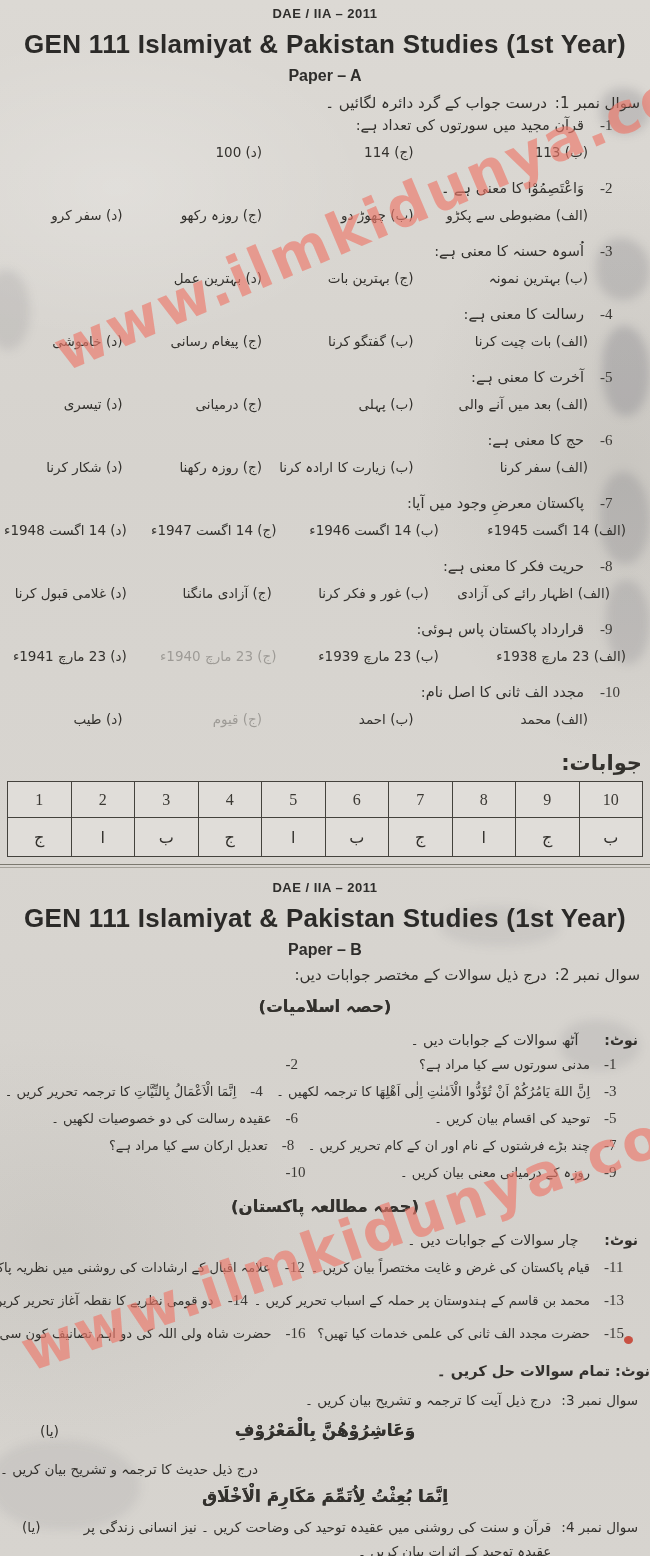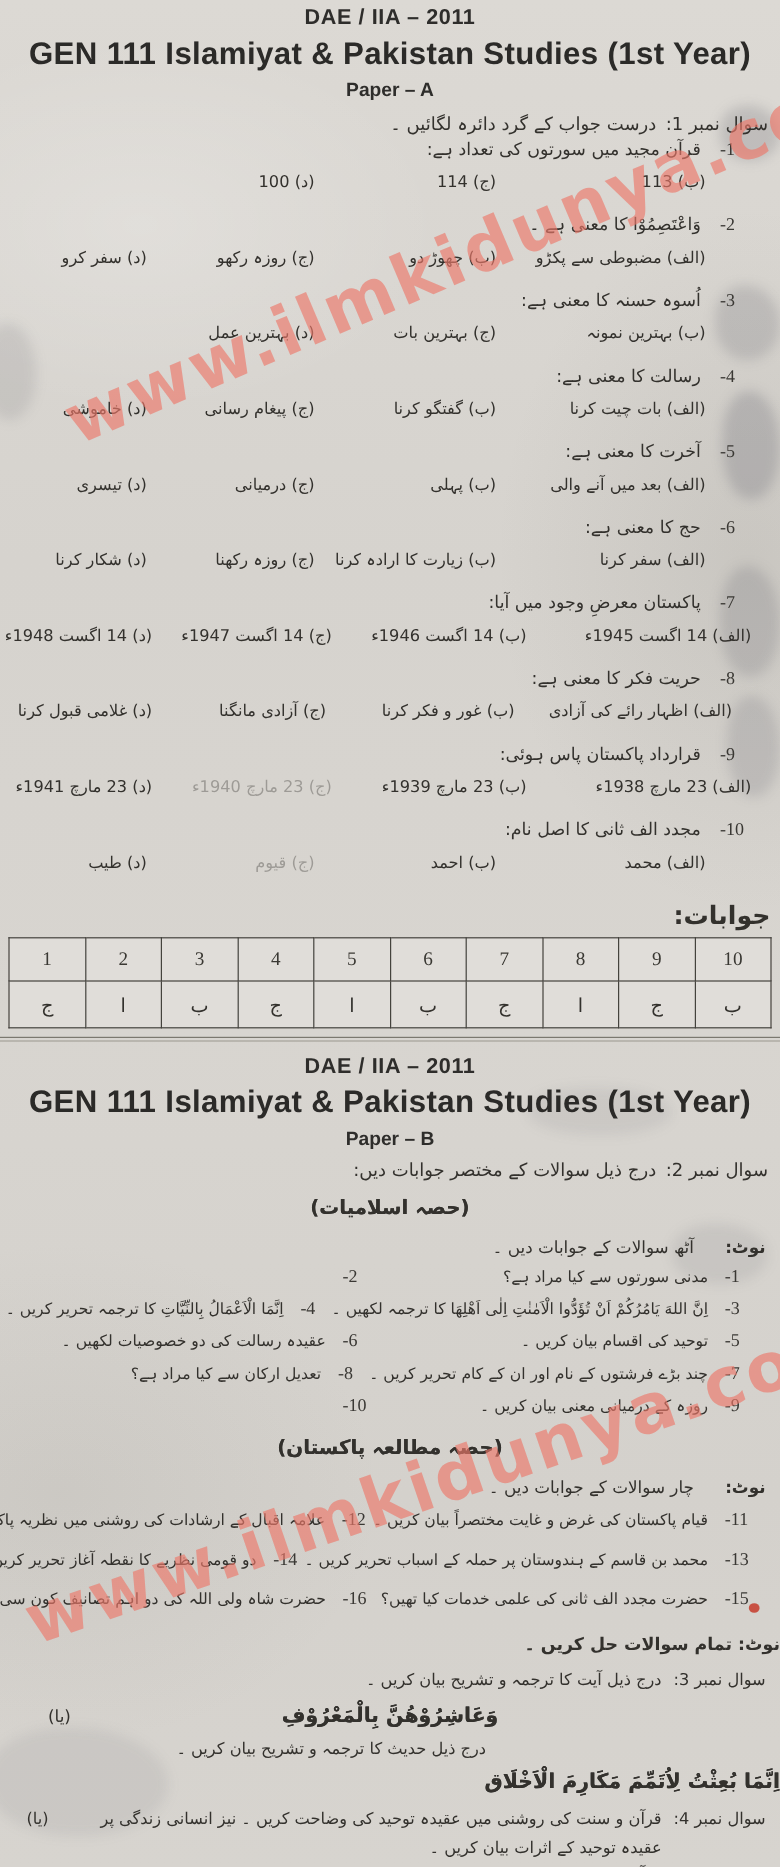--- a/index.html
+++ b/index.html
@@ -28,21 +28,21 @@
   }
   .wm1{left:70px; top:318px; transform:rotate(-23deg); transform-origin:left bottom;}
   .wm2{left:34px; top:1318px; transform:rotate(-19deg); transform-origin:left bottom;}
 
   
   .smudge{position:absolute; filter:blur(5px); border-radius:45% 55% 50% 50%; z-index:1; pointer-events:none;}
   .red-dot{position:absolute; width:9px; height:8px; border-radius:50%; background:rgba(198,59,42,.85); filter:blur(.6px); z-index:6;}
 
   
   .hdr{ text-align:center; position:relative; z-index:3;}
-  .exam-code{font-family:"Liberation Sans",sans-serif; font-weight:bold; font-size:18px; line-height:20px; color:#2e2d2b; letter-spacing:.5px;}
+  .exam-code{font-family:"Liberation Sans",sans-serif; font-weight:bold; font-size:13px; line-height:20px; color:#2e2d2b; letter-spacing:.5px;}
   .exam-title{font-family:"Liberation Sans",sans-serif; font-weight:bold; font-size:26px; line-height:26px; margin-top:7px; color:#2b2a28; letter-spacing:.3px;}
   .paper-label{font-family:"Liberation Sans",sans-serif; font-weight:bold; font-size:16px; line-height:20px; margin-top:9px; color:#2e2d2b;}
 
   
   .sec{position:relative; z-index:3;}
   .sec-a{padding-top:4px;}
   .instr{display:flex; direction:rtl; gap:8px; padding:0 10px 0 0; font-size:15px; line-height:22px; margin-top:6px;}
   .instr .qh{white-space:nowrap;}
 
   .mcq{margin-bottom:13px;}
@@ -73,21 +73,21 @@
   .bq .btext{margin-right:14px;}
   .bq.right{flex:0 0 49%; padding-right:20px;}
   .bq.left{flex:1;}
   .allnote{direction:rtl; text-align:right; font-size:14.5px; line-height:22px; margin-top:10px; font-weight:bold;}
 
   .qblock{display:flex; direction:rtl; gap:10px; padding-right:12px; margin-top:6px; font-size:13.5px; line-height:24px;}
   .qlabel{flex:0 0 76px; white-space:nowrap;}
   .qbody{flex:1;}
   .centerline{position:relative; text-align:center; direction:rtl; font-size:17px; line-height:26px; margin-top:5px; font-weight:bold; text-shadow:0 0 .4px #333;}
   .centerline .or{position:absolute; left:40px; top:1px; font-size:14px; font-weight:normal; text-shadow:none;}
-  .introline{direction:rtl; text-align:center; padding-right:98px; font-size:13.5px; line-height:24px; margin-top:3px;}
+  .introline{direction:rtl; text-align:left; padding-right:98px; font-size:13.5px; line-height:24px; margin-top:14px;}
   .l1{display:flex; direction:rtl; justify-content:space-between; gap:8px;}
   .l1 .or{flex:0 0 auto; padding-left:22px;}
   .line2{direction:rtl; text-align:right; font-size:13.5px; line-height:22px;}
 </style>
 </head>
 <body>
 
 <div class="page">
 
   <div class="wm wm1" style="color: rgba(236, 120, 106, 0.65);">www.ilmkidunya.com</div>
@@ -388,21 +388,21 @@
 
     <div class="qblock">
       <span class="qlabel">سوال نمبر 3:</span>
       <span class="qbody">درج ذیل آیت کا ترجمہ و تشریح بیان کریں ۔</span>
     </div>
     <div class="centerline">
       <span>وَعَاشِرُوْهُنَّ بِالْمَعْرُوْفِ</span>
       <span class="or">(یا)</span>
     </div>
     <div class="introline">درج ذیل حدیث کا ترجمہ و تشریح بیان کریں ۔</div>
-    <div class="centerline" style="margin-top:2px;text-align:right;">
+    <div class="centerline" style="margin-top:2px;">
       <span>اِنَّمَا بُعِثْتُ لِاُتَمِّمَ مَكَارِمَ الْاَخْلَاق</span>
     </div>
 
     <div class="qblock">
       <span class="qlabel">سوال نمبر 4:</span>
       <span class="qbody">
         <span class="l1">
           <span>قرآن و سنت کی روشنی میں عقیدہ توحید کی وضاحت کریں ۔ نیز انسانی زندگی پر عقیدہ توحید کے اثرات بیان کریں ۔</span>
           <span class="or">(یا)</span>
         </span>

